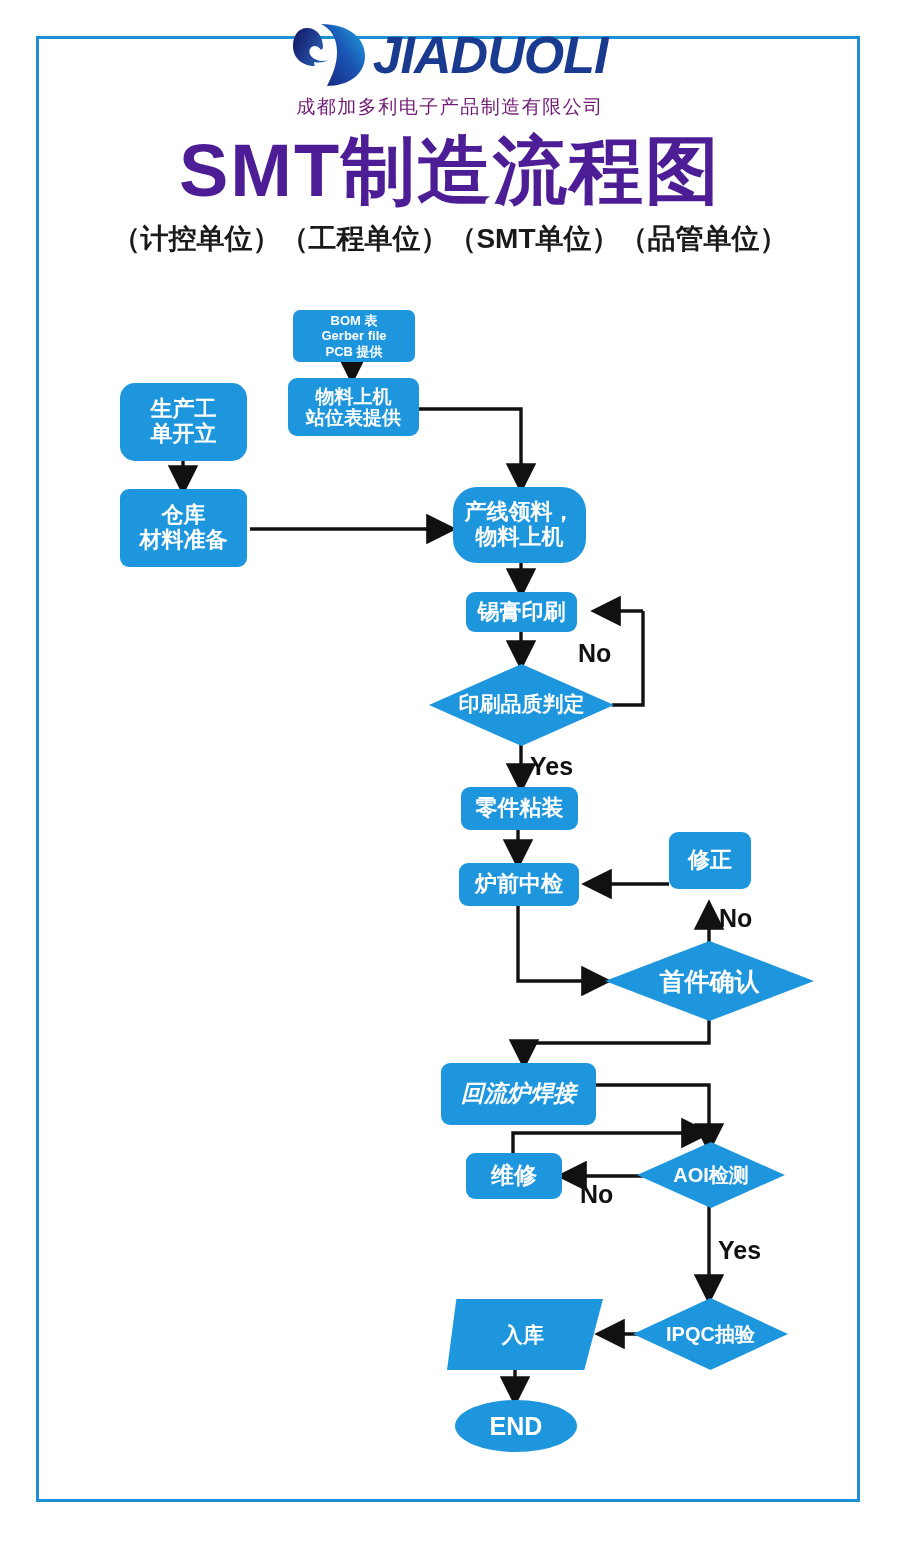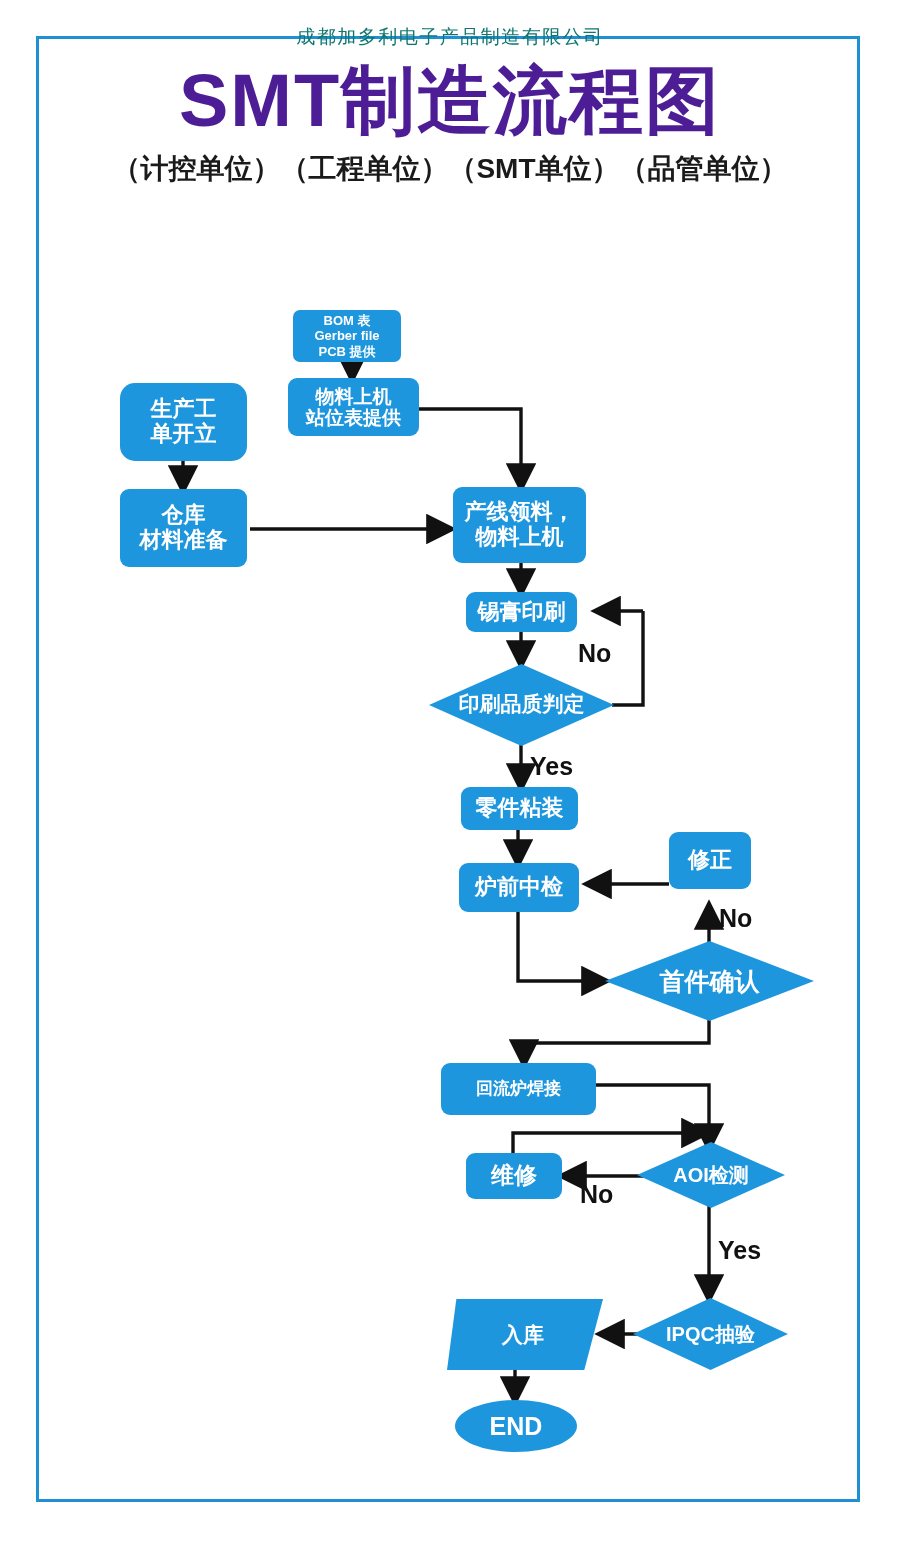--- a/index.html
+++ b/index.html
@@ -15,21 +15,21 @@
 
   
   #header{position:absolute;left:0;top:20px;width:900px;text-align:center;}
   #logo-row{display:flex;justify-content:center;align-items:center;gap:6px;height:70px;}
   #logo-mark{width:74px;height:66px;position:relative;}
   #logo-word{
     font-size:52px;font-weight:bold;font-style:italic;letter-spacing:-1px;
     color:#1a3a8f;line-height:1;
   }
   #company-name{
-    margin-top:4px;font-size:19px;color:#0f766e;letter-spacing:1.5px;
+    margin-top:4px;font-size:19px;color:#701a75;letter-spacing:1.5px;
     font-family:"DejaVu Sans","Liberation Sans",sans-serif;
   }
   #main-title{
     margin-top:14px;font-size:74px;font-weight:bold;color:#4c1d95;
     letter-spacing:2px;line-height:1;
   }
   #sub-title{
     margin-top:12px;font-size:28px;font-weight:bold;color:#1a1a1a;
     letter-spacing:0px;
   }
@@ -64,20 +64,41 @@
   }
   #wires{position:absolute;left:0;top:0;width:900px;height:1543px;z-index:1;}
 </style>
 </head>
 <body>
 
 <div id="page-frame"></div>
 
 <div id="header">
 
+  <div id="logo-row">
+    <div id="logo-mark">
+      <svg width="74" height="66" viewBox="0 0 74 66" xmlns="http://www.w3.org/2000/svg">
+        <defs>
+          <linearGradient id="lg1" x1="0" y1="1" x2="1" y2="0">
+            <stop offset="0%" stop-color="#18247a"></stop>
+            <stop offset="55%" stop-color="#1b57b6"></stop>
+            <stop offset="100%" stop-color="#1fa9e0"></stop>
+          </linearGradient>
+          <linearGradient id="lg2" x1="0" y1="0.4" x2="1" y2="0.8">
+            <stop offset="0%" stop-color="#151f6e"></stop>
+            <stop offset="100%" stop-color="#2f6fc4"></stop>
+          </linearGradient>
+        </defs>
+        <path d="M28 2 C56 2 72 16 72 34 C72 52 56 64 34 64 C40 52 44 42 44 30 C44 16 38 7 28 2 Z" fill="url(#lg1)"></path>
+        <path d="M30 26 C30 14 24 6 14 6 C5 6 0 14 0 24 C0 36 9 44 22 44 C30 44 36 41 40 36 C35 39 29 40 24 38 C18 36 15 31 17 27 C19 23 25 23 28 28 Z" fill="url(#lg2)"></path>
+        <path d="M21 40 C30 42 37 38 41 33 C39 45 33 56 27 63 C24 55 22 47 21 40 Z" fill="#ffffff"></path>
+      </svg>
+    </div>
+    <div id="logo-word">JIADUOLI</div>
+  </div>
 
   <div id="company-name">成都加多利电子产品制造有限公司</div>
   <div id="main-title">SMT制造流程图</div>
   <div id="sub-title">（计控单位）（工程单位）（SMT单位）（品管单位）</div>
 </div>
 
 <svg id="wires" viewBox="0 0 900 1543" xmlns="http://www.w3.org/2000/svg">
   <defs>
     <marker id="ah" markerWidth="9" markerHeight="9" refX="7" refY="4.5" orient="auto">
       <path d="M0,0 L9,4.5 L0,9 z" fill="#111"></path>
@@ -123,73 +144,73 @@
   </g>
 
   <g stroke="#111" stroke-width="3.4" fill="none">
     <path d="M612,705 L643,705 L643,611"></path>
   </g>
   <path d="M643,611 L597,611" stroke="#111" stroke-width="3.4" fill="none" marker-end="url(#ah)"></path>
 </svg>
 
 <div id="flow">
 
-  <div class="node rbox small" style="left:293px;top:310px;width:108px;height:52px;font-size:13px;">
+  <div class="node rbox small" style="left:293px;top:310px;width:122px;height:52px;font-size:13px;">
     <span style="white-space:pre-line;">BOM 表
 Gerber file
 PCB 提供</span>
   </div>
 
   <div class="node rbox" style="left:288px;top:378px;width:131px;height:58px;font-size:19px;">
     <span style="white-space:pre-line;">物料上机
 站位表提供</span>
   </div>
 
   <div class="node rbox" style="left:120px;top:383px;width:127px;height:78px;font-size:22px;border-radius:15px;">
     <span style="white-space:pre-line;">生产工
 单开立</span>
   </div>
 
   <div class="node rbox" style="left:120px;top:489px;width:127px;height:78px;font-size:22px;">
     <span style="white-space:pre-line;">仓库
 材料准备</span>
   </div>
 
-  <div class="node rbox" style="left:453px;top:487px;width:133px;height:76px;font-size:22px;">
+  <div class="node rbox" style="left:453px;top:487px;width:133px;height:76px;font-size:22px;border-radius:24px;">
     <span style="white-space:pre-line;">产线领料，
 物料上机</span>
   </div>
 
   <div class="node rbox" style="left:466px;top:592px;width:111px;height:40px;font-size:22px;">
     <span>锡膏印刷</span>
   </div>
 
   <div class="node diamond" style="left:429px;top:664px;width:185px;height:82px;font-size:21px;font-family:Liberation Serif, serif;">
     <div class="dshape"></div>
     <span>印刷品质判定</span>
   </div>
 
   <div class="node rbox" style="left:461px;top:787px;width:117px;height:43px;font-size:22px;">
     <span>零件粘装</span>
   </div>
 
-  <div class="node rbox" style="left:459px;top:863px;width:120px;height:49px;font-size:22px;">
+  <div class="node rbox" style="left:459px;top:863px;width:120px;height:43px;font-size:22px;">
     <span>炉前中检</span>
   </div>
 
   <div class="node rbox" style="left:669px;top:832px;width:82px;height:57px;font-size:22px;">
     <span>修正</span>
   </div>
 
   <div class="node diamond" style="left:605px;top:941px;width:209px;height:80px;font-size:25px;">
     <div class="dshape"></div>
     <span>首件确认</span>
   </div>
 
-  <div class="node rbox" style="left:441px;top:1063px;width:155px;height:52px;font-size:17px;">
+  <div class="node rbox" style="left:441px;top:1063px;width:155px;height:62px;font-size:23px;font-style:italic;">
     <span>回流炉焊接</span>
   </div>
 
   <div class="node rbox" style="left:466px;top:1153px;width:96px;height:46px;font-size:23px;">
     <span>维修</span>
   </div>
 
   <div class="node diamond" style="left:637px;top:1142px;width:148px;height:66px;font-size:20px;">
     <div class="dshape"></div>
     <span>AOI检测</span>

